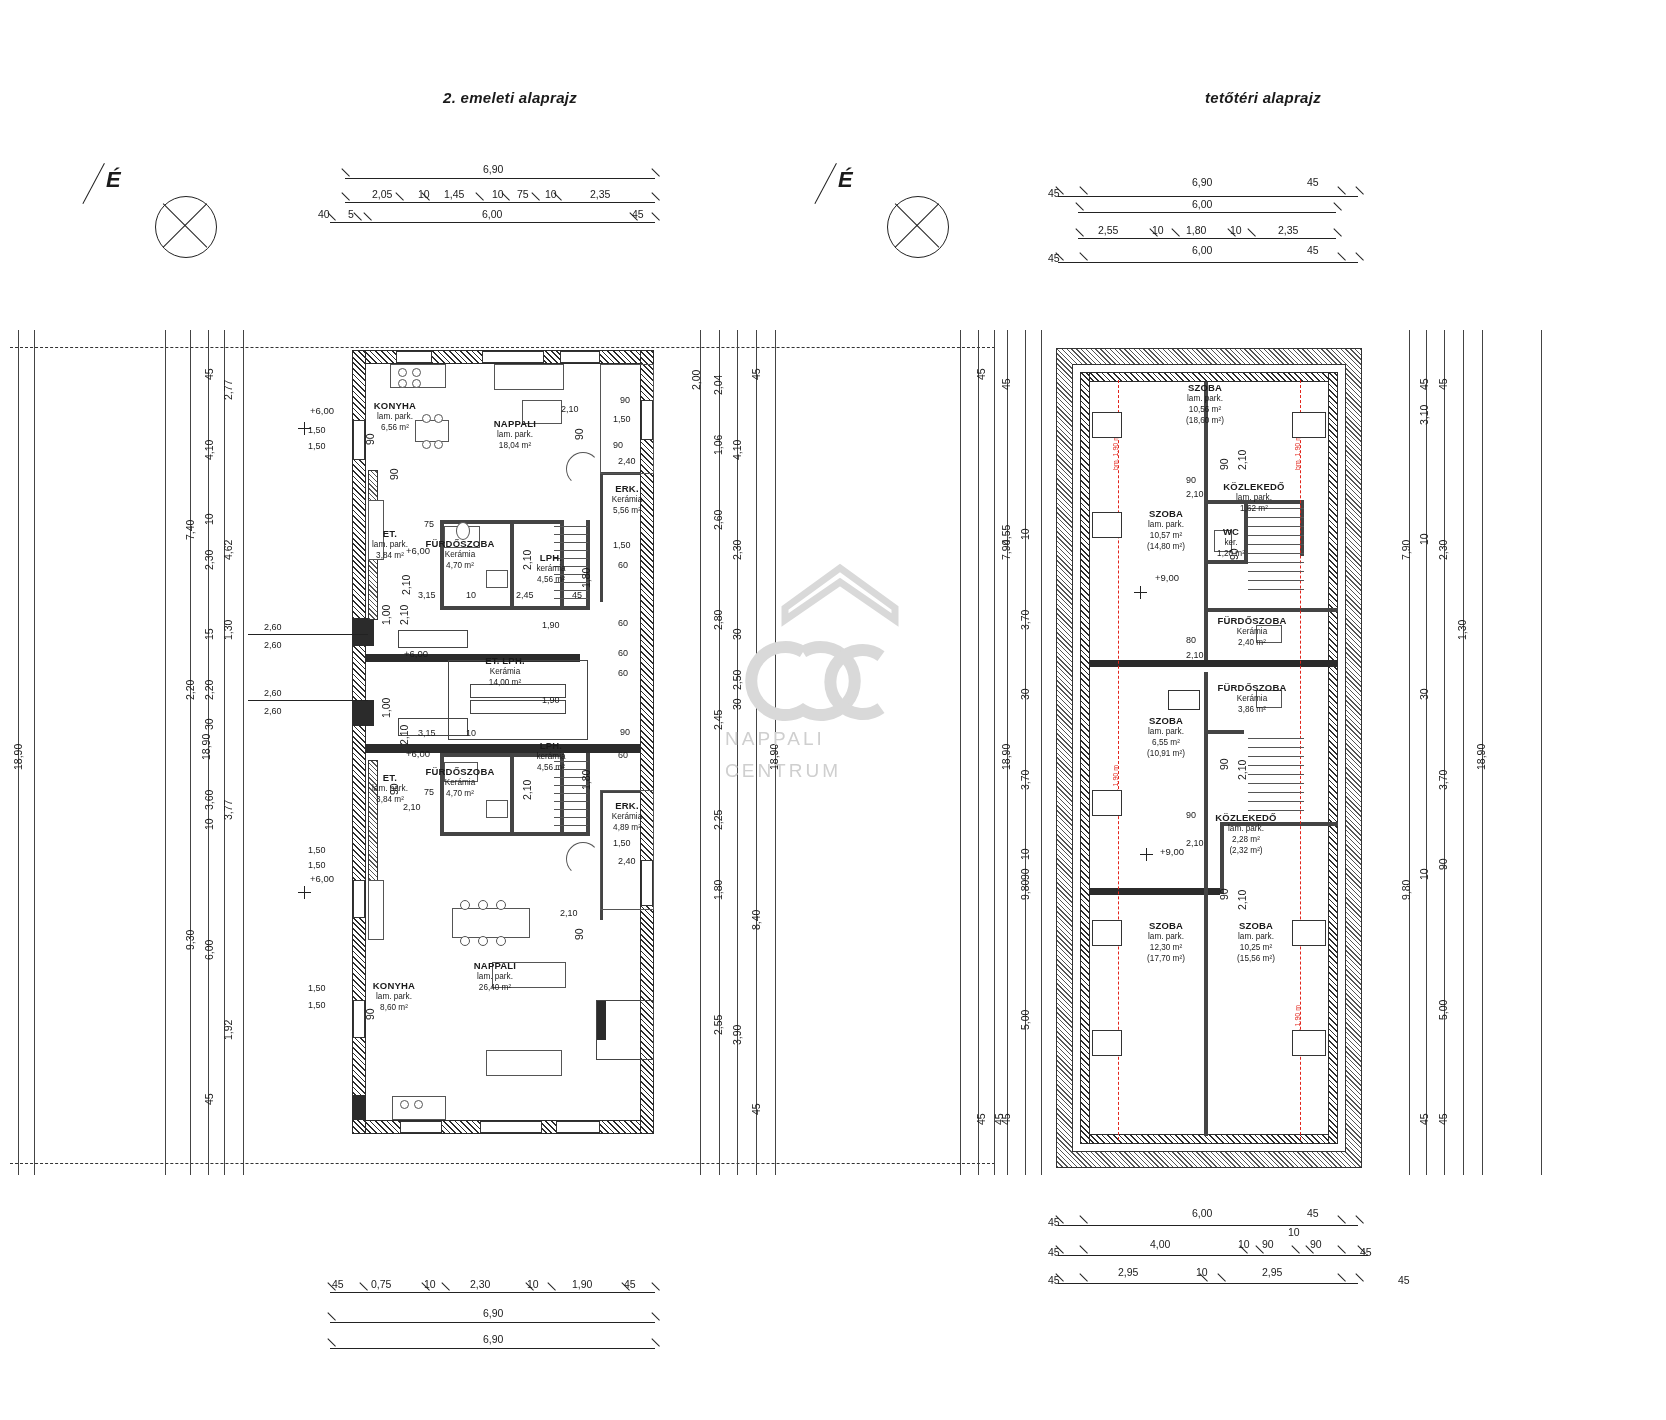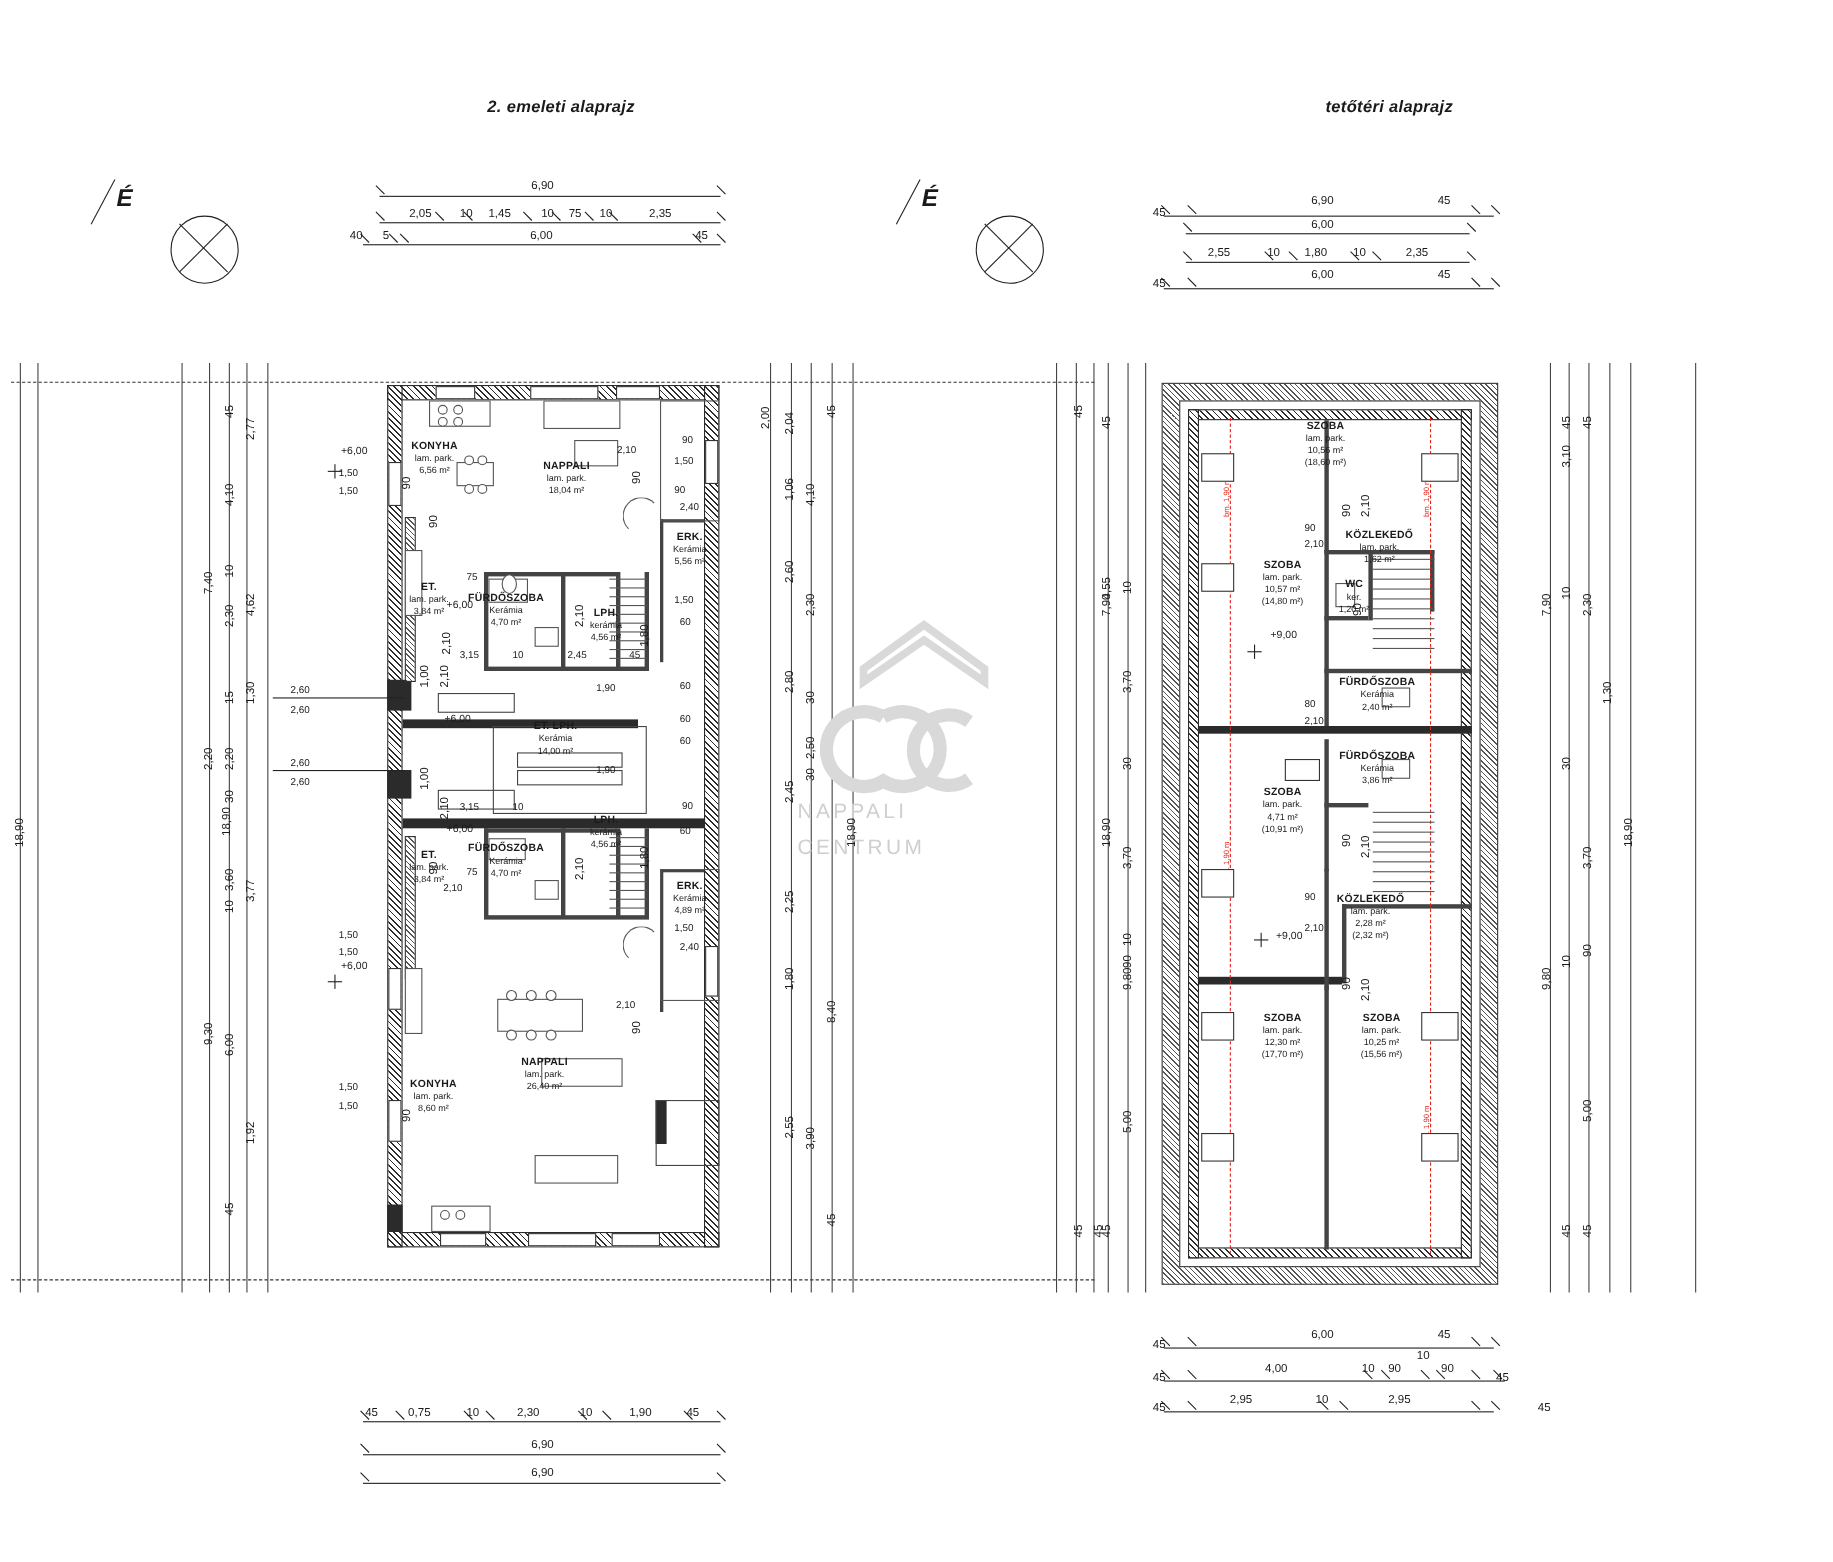--- a/index.html
+++ b/index.html
@@ -686,21 +686,21 @@
     <div class="mt">2,40 m²</div>
   </div>
   <div class="room-label" style="left:1206px;top:682px;width:92px;">
     <div class="nm">FÜRDŐSZOBA</div>
     <div class="mt">Kerámia</div>
     <div class="mt">3,86 m²</div>
   </div>
   <div class="room-label" style="left:1118px;top:715px;width:96px;">
     <div class="nm">SZOBA</div>
     <div class="mt">lam. park.</div>
-    <div class="mt">4,71 m²</div>
+    <div class="mt">6,55 m²</div>
     <div class="mt">(10,91 m²)</div>
   </div>
   <div class="room-label" style="left:1200px;top:812px;width:92px;">
     <div class="nm">KÖZLEKEDŐ</div>
     <div class="mt">lam. park.</div>
     <div class="mt">2,28 m²</div>
     <div class="mt">(2,32 m²)</div>
   </div>
   <div class="room-label" style="left:1118px;top:920px;width:96px;">
     <div class="nm">SZOBA</div>

